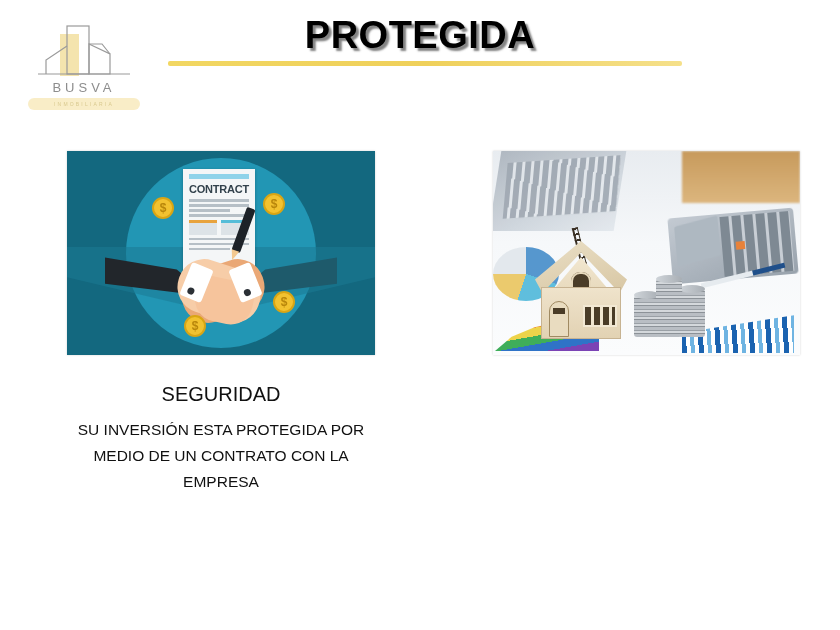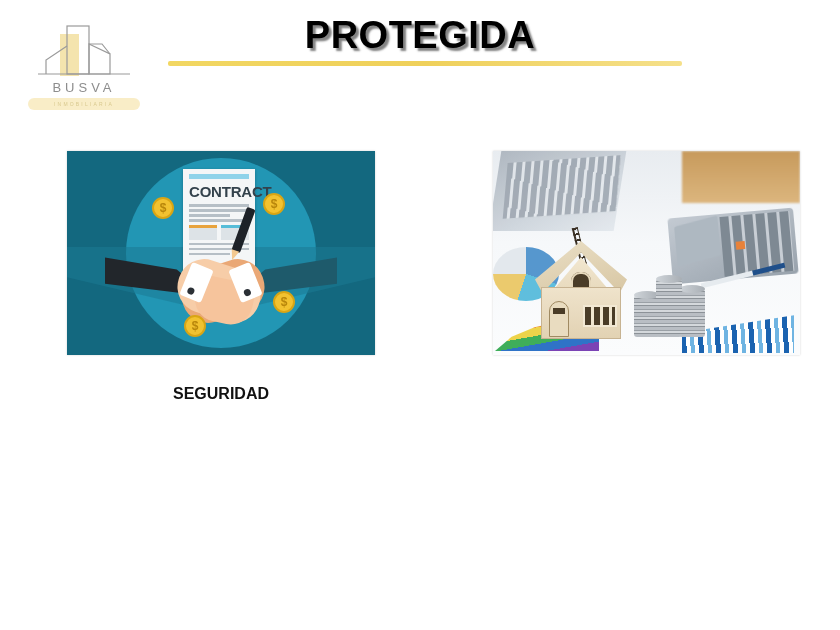--- a/index.html
+++ b/index.html
@@ -163,21 +163,21 @@
     box-shadow: 0 1px 3px rgba(0,0,0,.25);
     padding: 5px 6px;
     box-sizing: border-box;
   }
   .doc-topbar {
     height: 5px;
     background: #8fd3ea;
     margin-bottom: 4px;
   }
   .doc-title {
-    font-size: 15px;
+    font-size: 11px;
     font-weight: bold;
     color: #33424c;
     letter-spacing: -.2px;
     margin-bottom: 4px;
   }
   .doc-line {
     height: 2.5px;
     background: #b6bfc6;
     margin-bottom: 2.5px;
   }
@@ -523,22 +523,22 @@
 
   
   .caption {
     margin-top: 26px;
     text-align: center;
     font-size: 15.5px;
     line-height: 26px;
     color: #111111;
   }
   .caption-title {
-    font-weight: bold;
-    font-size: 16px;
+    font-weight: normal;
+    font-size: 20px;
     display: block;
     margin-bottom: 10px;
   }
   .caption-body { display: block; }
 </style>
 </head>
 <body>
 
 <div class="logo-block">
   <div class="logo-swatch"></div>
@@ -592,20 +592,21 @@
     <div class="cuff cuff-r"></div>
 
     <div class="coin coin-1">$</div>
     <div class="coin coin-2">$</div>
     <div class="coin coin-3">$</div>
     <div class="coin coin-4">$</div>
   </div>
 
   <div class="caption">
     <span class="caption-title">SEGURIDAD</span>
+    <span class="caption-body">SU INVERSIÓN ESTA PROTEGIDA POR MEDIO DE UN CONTRATO CON LA EMPRESA</span>
   </div>
 </div>
 
 <div class="card card-right">
 
   <div class="media photo">
     <div class="ph-desk"></div>
     <div class="ph-laptop">
       <div class="ph-keys"></div>
     </div>

